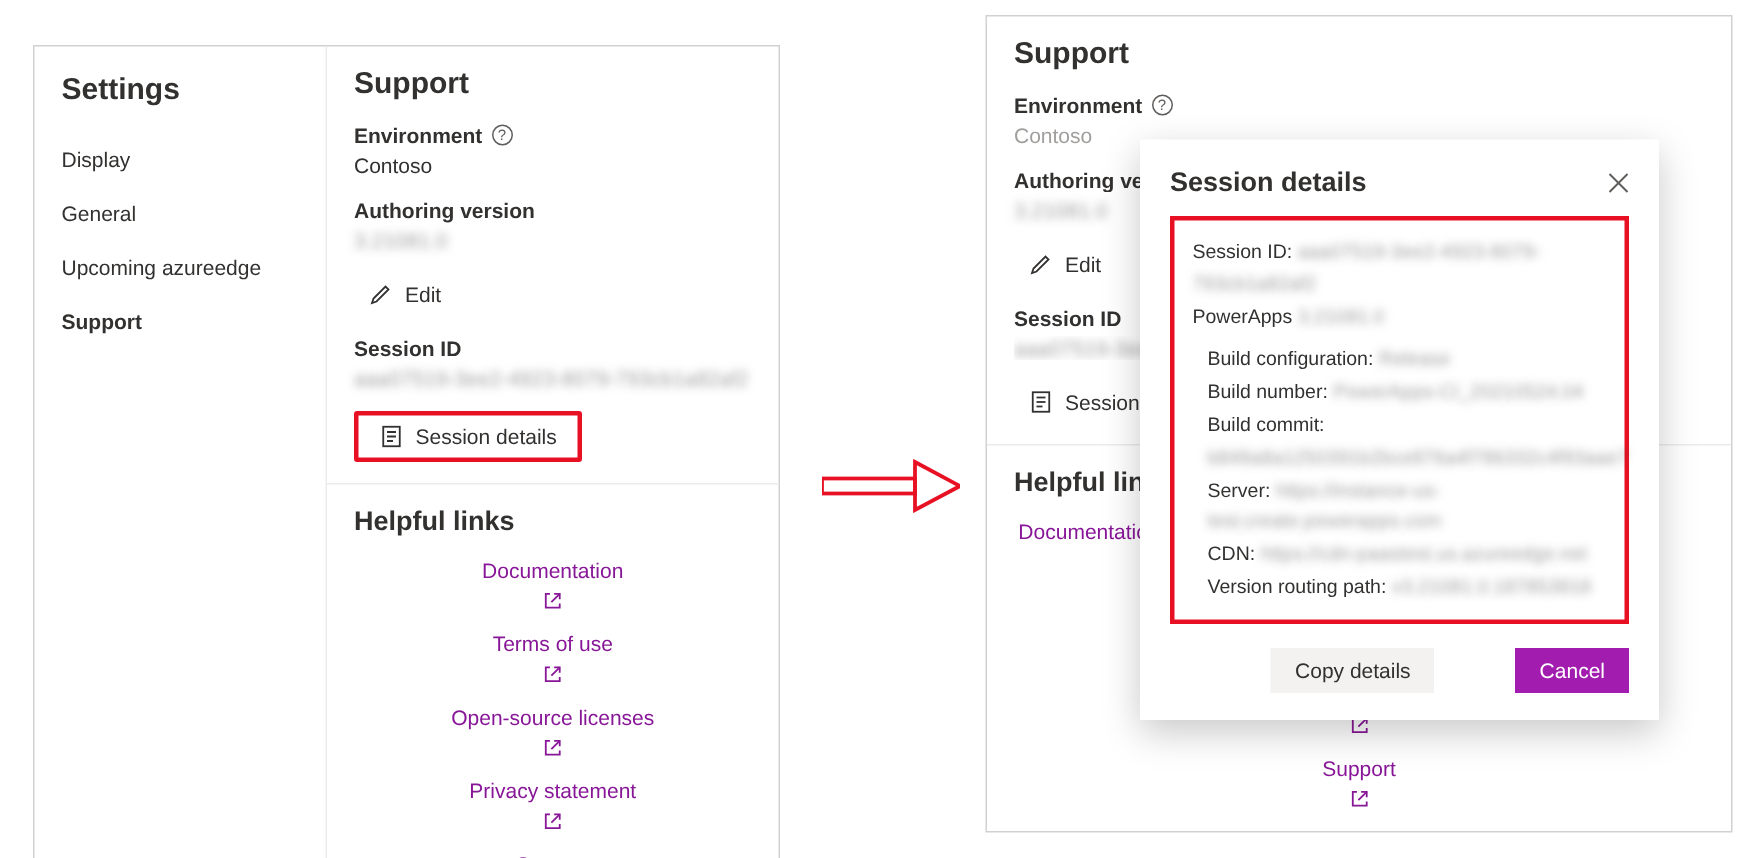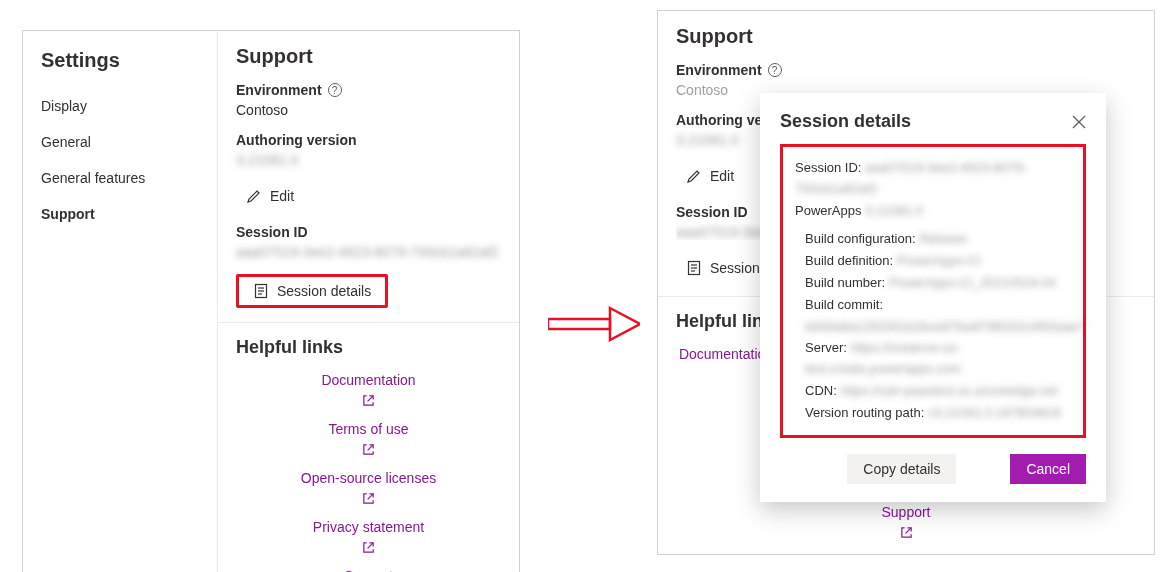--- a/index.html
+++ b/index.html
@@ -170,21 +170,21 @@
   .trunc { white-space: nowrap; overflow: hidden; text-overflow: clip; }
 </style>
 </head>
 <body>
 
 <div class="panel left">
   <div class="sidebar">
     <h2>Settings</h2>
     <div class="nav-item"><span>Display</span></div>
     <div class="nav-item"><span>General</span></div>
-    <div class="nav-item"><span>General features</span></div>
+    <div class="nav-item"><span>Upcoming azureedge</span></div>
     <div class="nav-item selected"><span>Support</span></div>
   </div>
   <div class="content">
     <h2>Support</h2>
 
     <div class="field-label">
       <span>Environment</span>
       <span class="info-icon">?</span>
     </div>
     <div class="field-value">Contoso</div>
@@ -340,21 +340,20 @@
     <svg class="close-x" viewBox="0 0 14 14" stroke="#605e5c" stroke-width="1.3">
         <line x1="1" y1="1" x2="13" y2="13"></line>
         <line x1="13" y1="1" x2="1" y2="13"></line>
       </svg>
   </div>
   <div class="details-box">
     <div class="kv"><span class="k">Session ID:</span> <span class="blur">aaa07519-3ee2-4923-8079-793cb1a82af2</span></div>
     <div class="kv"><span class="k">PowerApps</span> <span class="blur">3.21081.0</span></div>
     <div class="sp"></div>
     <div class="kv" style="padding-left:10px"><span class="k">Build configuration:</span> <span class="blur">Release</span></div>
-    <div class="kv" style="padding-left:10px"><span class="k">Build definition:</span> <span class="blur">PowerApps-CI</span></div>
     <div class="kv" style="padding-left:10px"><span class="k">Build number:</span> <span class="blur">PowerApps-CI_20210524.04</span></div>
     <div class="kv" style="padding-left:10px"><span class="k">Build commit:</span></div>
     <div class="kv blur" style="padding-left:10px">b849a8a1250391b2bce876a4f786332c4f93aae7</div>
     <div class="kv" style="padding-left:10px"><span class="k">Server:</span> <span class="blur">https://instance-us-test.create.powerapps.com</span></div>
     <div class="kv" style="padding-left:10px"><span class="k">CDN:</span> <span class="blur">https://cdn-paastest.us.azureedge.net</span></div>
     <div class="kv" style="padding-left:10px"><span class="k">Version routing path:</span> <span class="blur">v3.21081.0.187853818</span></div>
   </div>
   <div class="dialog-buttons">
     <button class="btn secondary"><span>Copy details</span></button>
     <button class="btn primary"><span>Cancel</span></button>

